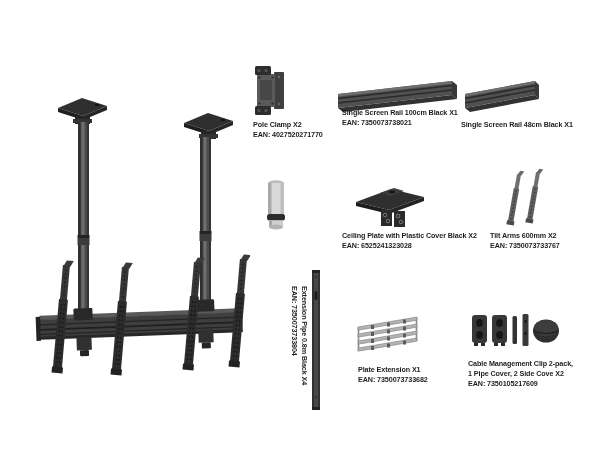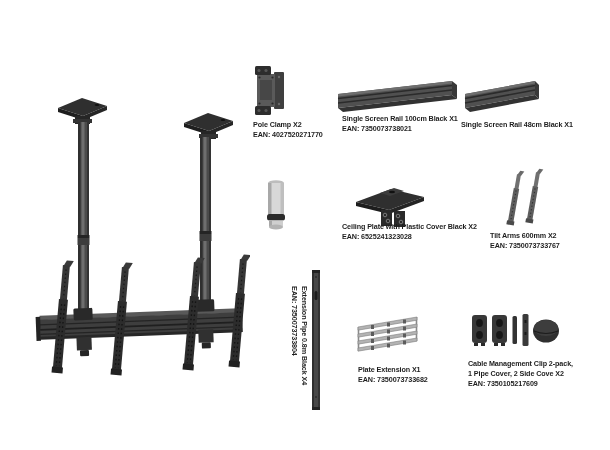--- a/index.html
+++ b/index.html
@@ -111,21 +111,21 @@
   </div>
 
   <svg style="left:336px;top:79px" width="124" height="34" viewBox="0 0 124 34">
     <polygon points="2,15 116,2 116,16 2,29" fill="#505050"></polygon>
     <polygon points="2,15 116,2 116,4.5 2,17.5" fill="#6e6e6e"></polygon>
     <line x1="2" y1="19.5" x2="116" y2="6.5" stroke="#2b2b2b" stroke-width="1.6"></line>
     <line x1="2" y1="24" x2="116" y2="11" stroke="#2b2b2b" stroke-width="1.6"></line>
     <polygon points="116,2 121,6 121,20 116,16" fill="#383838"></polygon>
     <polygon points="2,29 116,16 121,20 7,33" fill="#323232"></polygon>
   </svg>
-  <div class="lbl" style="left:342px;top:114px">
+  <div class="lbl" style="left:342px;top:108px">
     <div>Single Screen Rail 100cm Black X1</div>
     <div>EAN: 7350073738021</div>
   </div>
 
   <svg style="left:461px;top:77px" width="82" height="38" viewBox="0 0 82 38">
     <polygon points="4,17 74,4 74,18 4,31" fill="#505050"></polygon>
     <polygon points="4,17 74,4 74,6.5 4,19.5" fill="#6e6e6e"></polygon>
     <line x1="4" y1="21.5" x2="74" y2="8.5" stroke="#2b2b2b" stroke-width="1.6"></line>
     <line x1="4" y1="26" x2="74" y2="13" stroke="#2b2b2b" stroke-width="1.6"></line>
     <polygon points="74,4 78,8 78,22 74,18" fill="#383838"></polygon>
@@ -152,21 +152,21 @@
     <polygon points="35,26 70,13 70,17 35,30" fill="#242424"></polygon>
     <polygon points="26,9 40,4 50,7 36,12" fill="#3c3c3c"></polygon>
     <ellipse cx="38" cy="8" rx="3" ry="1.2" fill="#111111"></ellipse>
     <rect x="27" y="26" width="11" height="16" fill="#2a2a2a"></rect>
     <rect x="40" y="27" width="11" height="16" fill="#2a2a2a"></rect>
     <circle cx="31" cy="31" r="1.8" fill="none" stroke="#7a7a7a" stroke-width="1"></circle>
     <circle cx="34" cy="37" r="1.8" fill="none" stroke="#7a7a7a" stroke-width="1"></circle>
     <circle cx="44" cy="32" r="1.8" fill="none" stroke="#7a7a7a" stroke-width="1"></circle>
     <circle cx="47" cy="38" r="1.8" fill="none" stroke="#7a7a7a" stroke-width="1"></circle>
   </svg>
-  <div class="lbl" style="left:342px;top:222px">
+  <div class="lbl" style="left:342px;top:231px">
     <div>Ceiling Plate with Plastic Cover Black X2</div>
     <div>EAN: 6525241323028</div>
   </div>
 
   <svg style="left:496px;top:164px" width="48" height="66" viewBox="0 0 48 66">
     <defs>
       <g id="ta">
         <polygon points="1,6 5,6 7.5,1 3.5,1" fill="#6a6a6a"></polygon>
         <rect x="0.8" y="5" width="4" height="16" fill="#707070"></rect>
         <rect x="0" y="19" width="5.5" height="34" fill="#5e5e5e"></rect>

